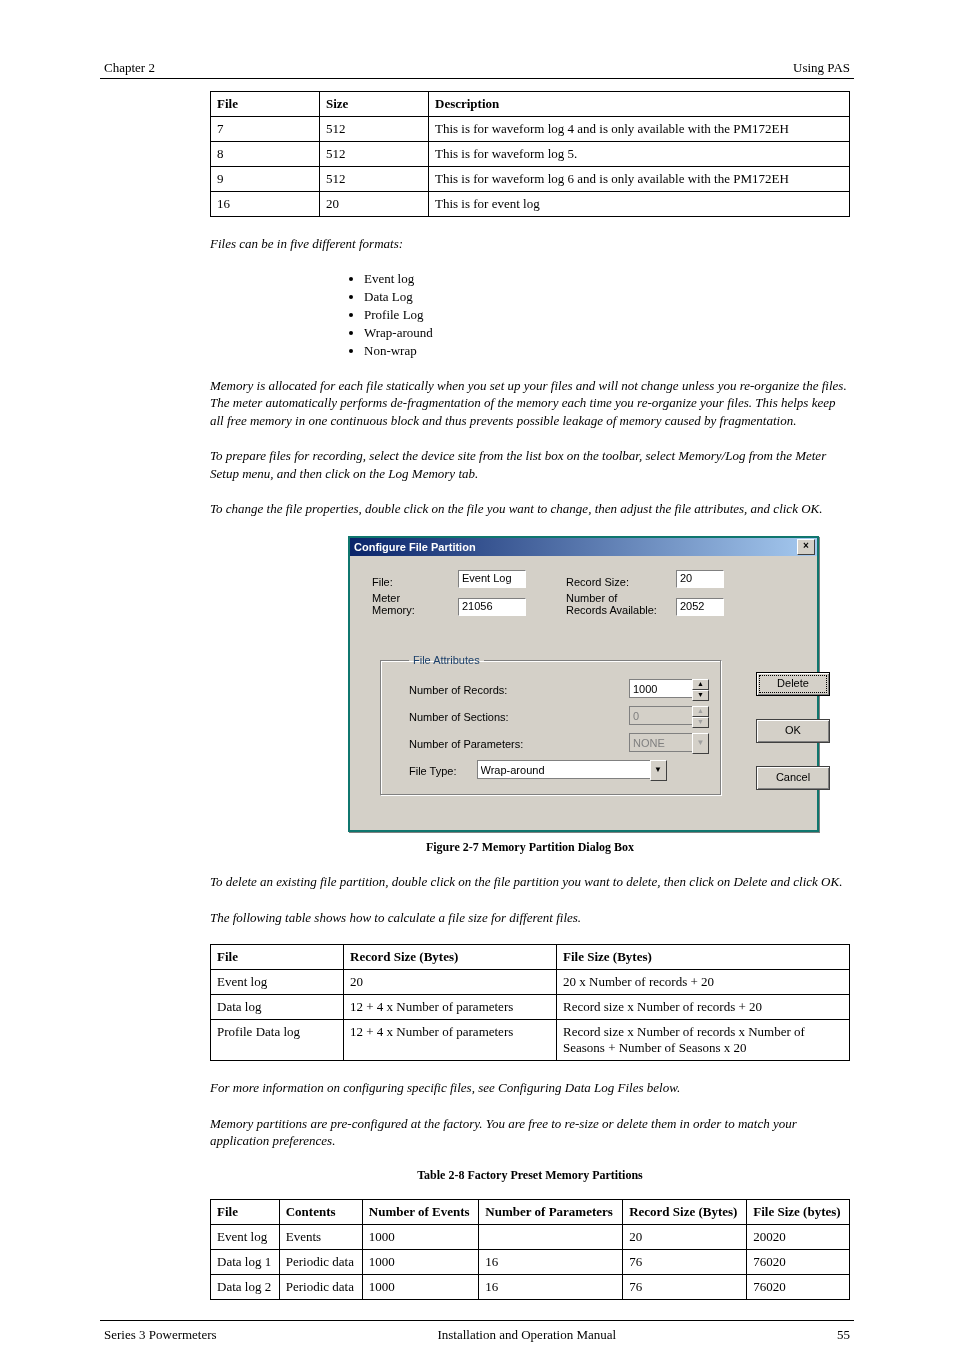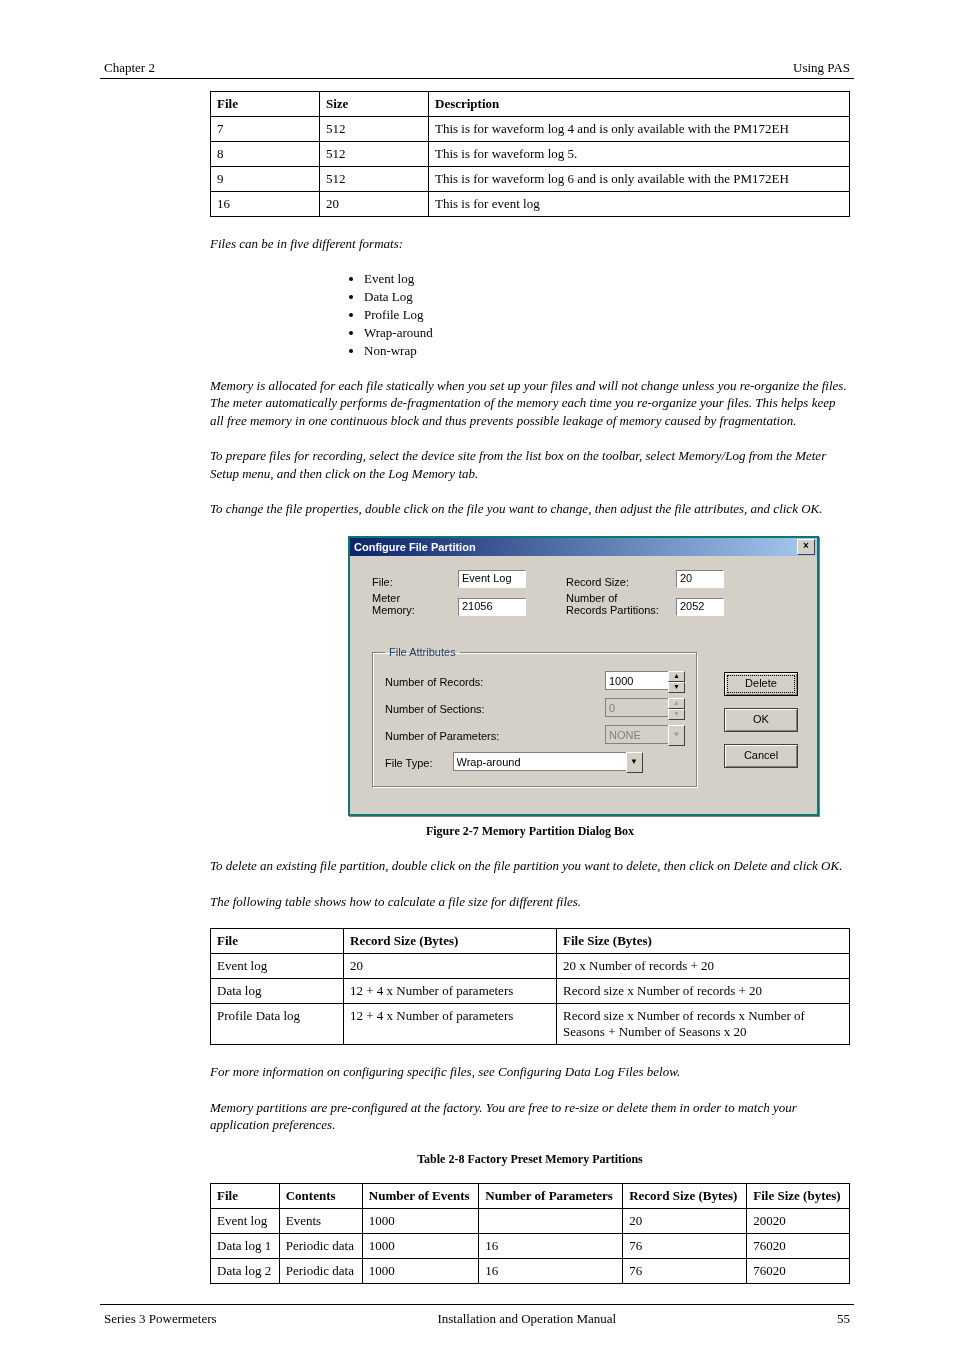--- a/index.html
+++ b/index.html
@@ -143,22 +143,22 @@
     box-sizing: content-box;
   }
   .w60 { width: 60px; }
   .w40 { width: 40px; }
 
   fieldset.grp {
     border: 1px solid #808080;
     border-bottom-color: #fff;
     border-right-color: #fff;
     box-shadow: inset -1px -1px 0 #808080, 1px 1px 0 #fff inset;
-    padding: 8px 12px 14px 12px;
-    margin: 8px;
+    padding: 8px 12px 14px 28px;
+    margin: 16px;
     position: relative;
     width: 300px;
   }
   fieldset.grp legend {
     font-size: 11px;
     padding: 0 4px;
     color: #1a3f6a;
   }
   .attr-row {
     display: flex;
@@ -224,21 +224,21 @@
   }
   .dropdown .dd-btn.dis { color: #a0a0a0; }
   .bottom-area {
     display: flex;
     align-items: flex-start;
     gap: 18px;
   }
   .btn-col {
     display: flex;
     flex-direction: column;
-    gap: 12px;
+    gap: 23px;
     margin-top: 34px;
   }
   .win-btn {
     width: 72px;
     height: 22px;
     background: #d4d0c8;
     border: 1px solid #404040;
     box-shadow: inset 1px 1px 0 #fff, inset -1px -1px 0 #808080;
     font-size: 11px;
     text-align: center;
@@ -329,21 +329,21 @@
                 <label style="width:70px">Meter Memory:</label>
                 <span class="ro-box w60">21056</span>
               </div>
             </div>
             <div>
               <div class="field">
                 <label style="width:94px">Record Size:</label>
                 <span class="ro-box w40">20</span>
               </div>
               <div class="field">
-                <label style="width:94px;line-height:1.1">Number of Records Partitions:</label>
+                <label style="width:94px;line-height:1.1">Number of Records Available:</label>
                 <span class="ro-box w40">2052</span>
               </div>
             </div>
           </div>
 
           <div class="bottom-area">
             <div>
               <fieldset class="grp">
                 <legend>File Attributes</legend>
                 <div class="attr-row">

